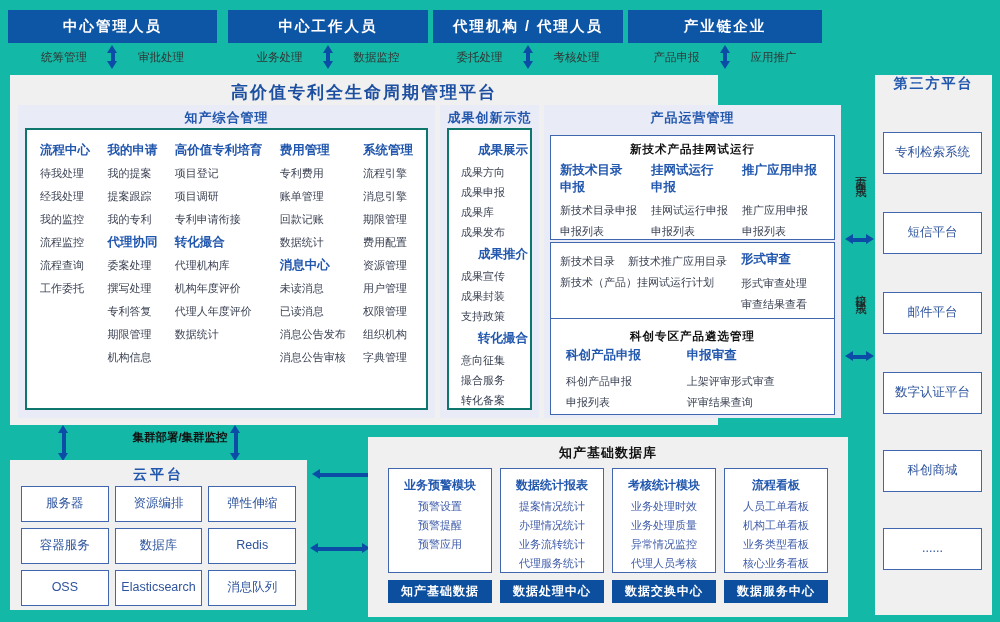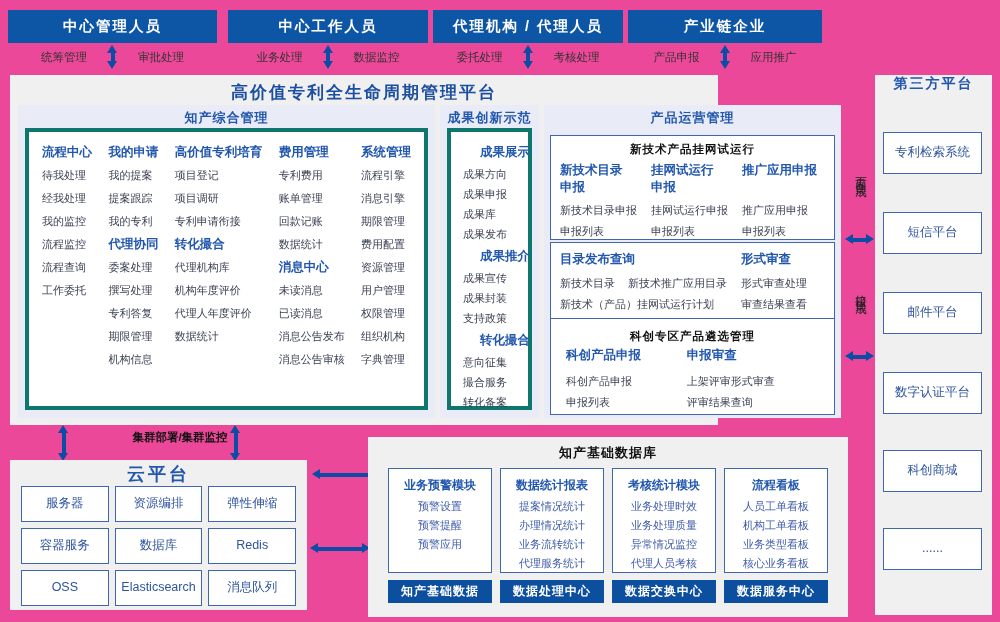--- a/index.html
+++ b/index.html
@@ -1,16 +1,16 @@
 <!DOCTYPE html>
 <html><head>
 <meta charset="utf-8">
 <style>
   html,body{margin:0;padding:0;background:#fff;}
-  .stage{position:relative;width:1000px;height:622px;background:#ec4899;
+  .stage{position:relative;width:1000px;height:622px;background:#14b8a6;
          font-family:"Liberation Sans","DejaVu Sans",sans-serif;overflow:hidden;}
   
   .actor{position:absolute;top:10px;}
   .actor-head{height:33px;display:flex;align-items:center;justify-content:center;
               background:#0d55a5;color:#fff;font-weight:bold;font-size:14.5px;letter-spacing:2px;}
   .actor-labels{display:flex;align-items:center;justify-content:center;gap:20px;
                 height:28px;font-size:11.5px;color:#333;}
   
   .v-arrow{position:relative;width:11px;height:24px;display:inline-block;flex:0 0 auto;}
   .v-arrow i{position:absolute;left:3.5px;top:6px;bottom:6px;width:4px;background:#0b4da6;}
@@ -28,21 +28,21 @@
   .h-arrow.left-only::after{display:none;}
   .h-arrow.left-only i{right:0;}
   
   .panel{position:absolute;left:10px;top:75px;width:708px;height:350px;background:#f0f0f1;}
   .panel-title{position:absolute;top:6px;left:0;right:0;text-align:center;
                font-size:17px;font-weight:bold;color:#1d4fa1;letter-spacing:2px;}
   .section{position:absolute;top:30px;bottom:7px;background:#e9ebf7;}
   .sec-title{text-align:center;height:23px;line-height:25px;font-weight:bold;
              font-size:13px;color:#2257ae;letter-spacing:1px;}
   .sec-box{position:absolute;left:7px;right:7px;top:23px;bottom:8px;
-           background:#fff;border:4px solid #0f766e;}
+           background:#fff;border:2px solid #0f766e;}
   .cols{display:flex;justify-content:space-between;padding:9px 13px 0;}
   .grp-h{font-size:12.5px;font-weight:bold;color:#2257ae;height:23px;line-height:23px;white-space:nowrap;}
   .it{font-size:11px;color:#3c4254;height:23px;line-height:23px;white-space:nowrap;}
   .n20{padding:8px 0 0 12px;}
   .n20 .grp-h{height:24px;line-height:25px;margin-left:17px;}
   .n20 .it{height:20px;line-height:20px;}
   
   .pbox{position:absolute;left:6px;right:6px;background:#fff;border:1px solid #4066b0;}
   .pbox-title{text-align:center;font-size:11.5px;font-weight:bold;color:#111;
               height:24px;line-height:26px;letter-spacing:1px;}
@@ -54,21 +54,21 @@
   .sidebar{position:absolute;left:875px;top:75px;width:117px;height:540px;background:#f0f0f1;}
   .sidebar-title{text-align:center;font-size:14px;font-weight:bold;
                  color:#2257ae;letter-spacing:2px;}
   .side-box{position:absolute;left:8px;width:97px;height:40px;background:#fff;
             border:1.5px solid #4066b0;text-align:center;line-height:38px;
             font-size:12.5px;color:#2e549e;}
   .v-label{position:absolute;writing-mode:vertical-rl;font-size:11.5px;color:#222;
            letter-spacing:3px;}
   
   .cloud{position:absolute;left:10px;top:460px;width:297px;height:150px;background:#f0f0f1;}
-  .cloud-title{text-align:center;height:24px;line-height:28px;font-size:18px;
+  .cloud-title{text-align:center;height:24px;line-height:28px;font-size:14px;
                font-weight:bold;color:#2257ae;letter-spacing:3px;}
   .cloud-grid{display:grid;grid-template-columns:repeat(3,1fr);gap:6px;padding:2px 11px 0;}
   .cloud-box{height:34px;background:#fff;border:1.5px solid #4066b0;text-align:center;
              line-height:33px;font-size:12.5px;color:#2e549e;}
   .cluster-label{position:absolute;left:95px;top:430px;width:170px;text-align:center;
                  font-size:11.5px;font-weight:600;color:#111;}
   
   .db{position:absolute;left:368px;top:437px;width:480px;height:180px;background:#f0f0f1;}
   .db-title{text-align:center;padding-top:7px;height:24px;font-size:13px;font-weight:bold;
             color:#111;letter-spacing:1px;}
@@ -229,21 +229,20 @@
           <div style="width:84px">
             <div class="ph" style="white-space:nowrap">推广应用申报</div>
             <div class="it2">推广应用申报</div>
             <div class="it2">申报列表</div>
           </div>
         </div>
       </div>
 
       <div class="pbox" style="top:137px;height:70px;display:flex;padding:8px 9px 0">
         <div style="flex:1">
-          <div class="ph" style="height:22px">目录发布查询</div>
           <div style="display:flex;gap:13px">
             <span class="it2">新技术目录</span>
             <span class="it2">新技术推广应用目录</span>
           </div>
           <div class="it2">新技术（产品）挂网试运行计划</div>
         </div>
         <div style="width:84px">
           <div class="ph" style="height:22px">形式审查</div>
           <div class="it2">形式审查处理</div>
           <div class="it2">审查结果查看</div>

